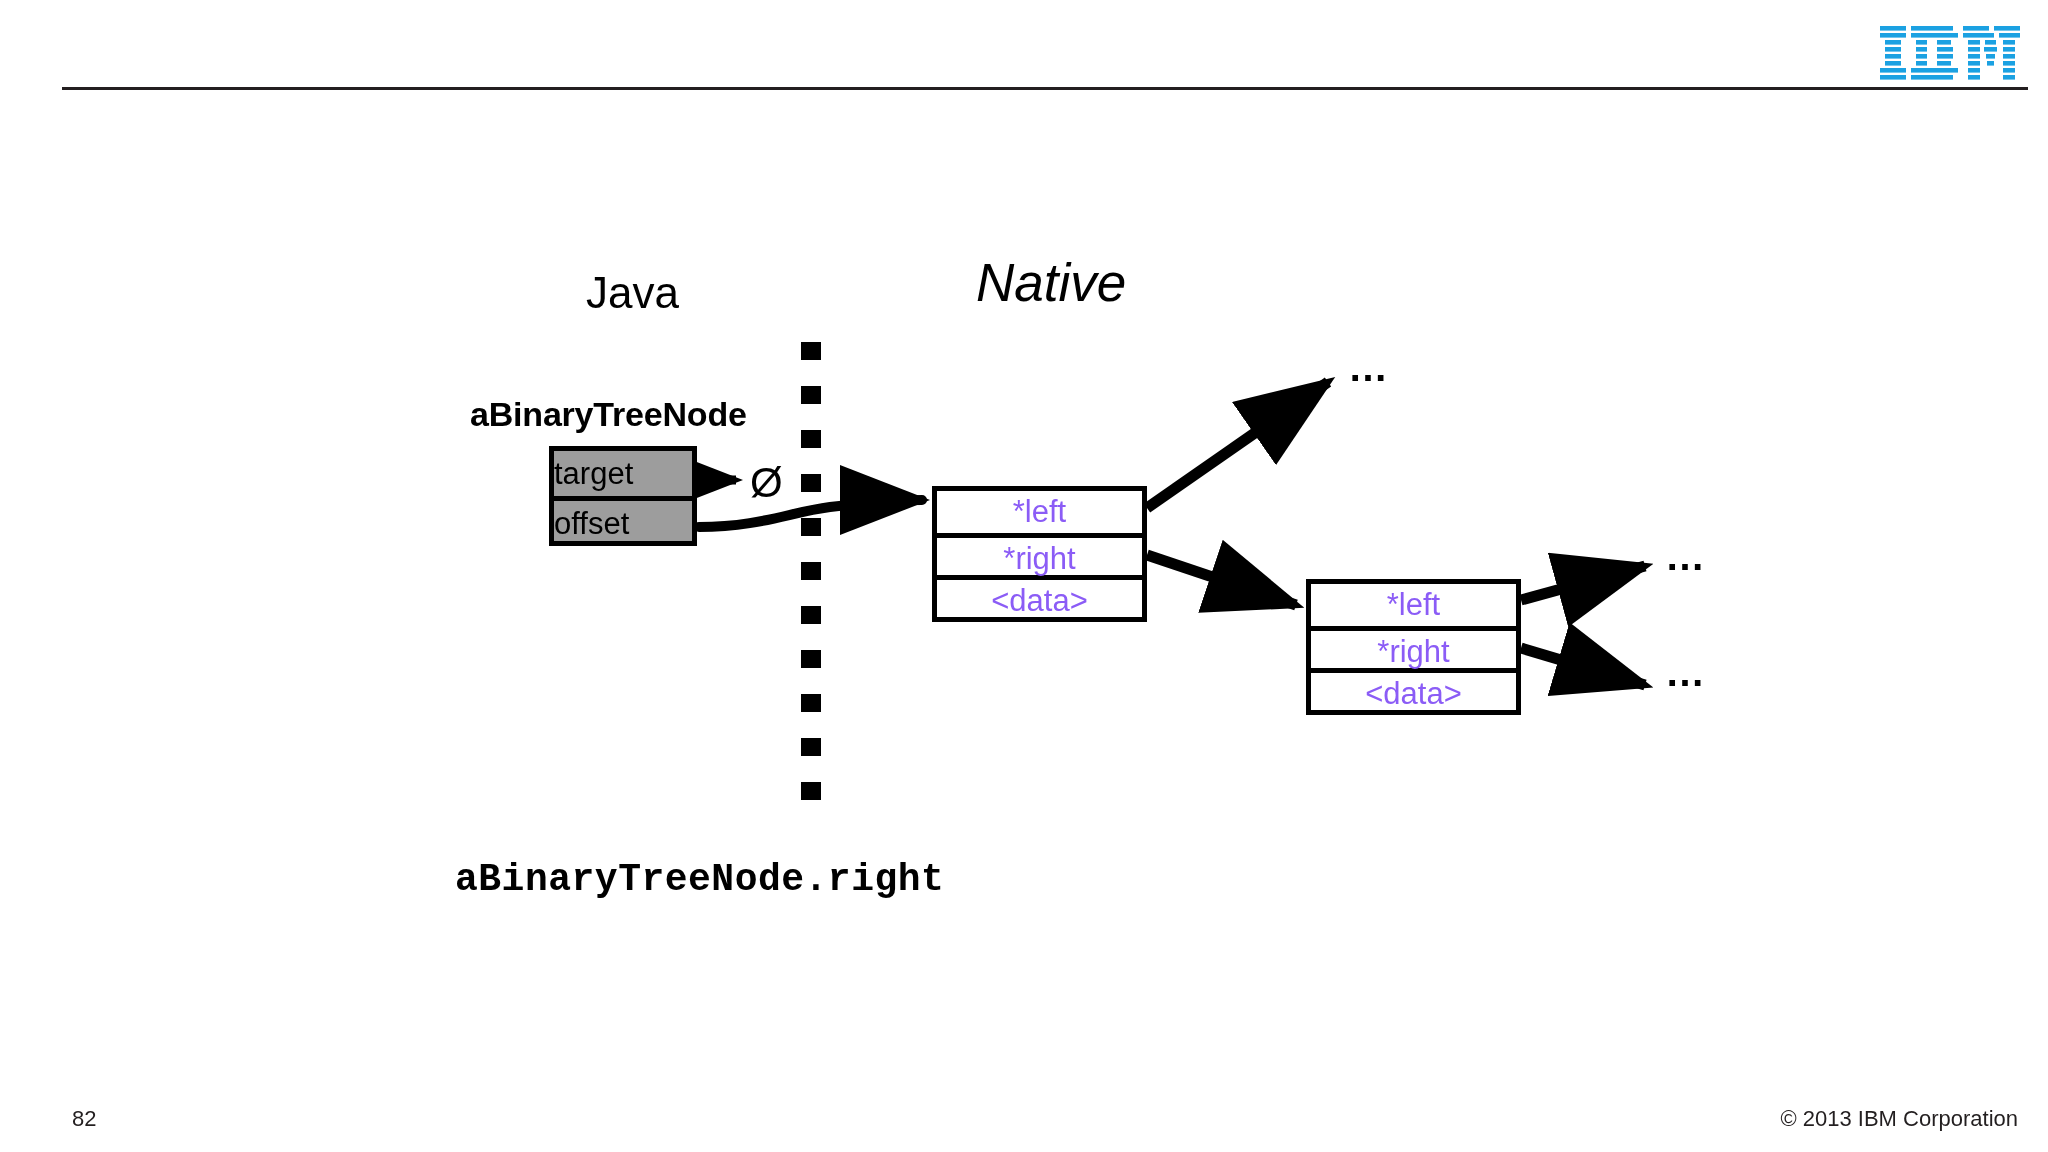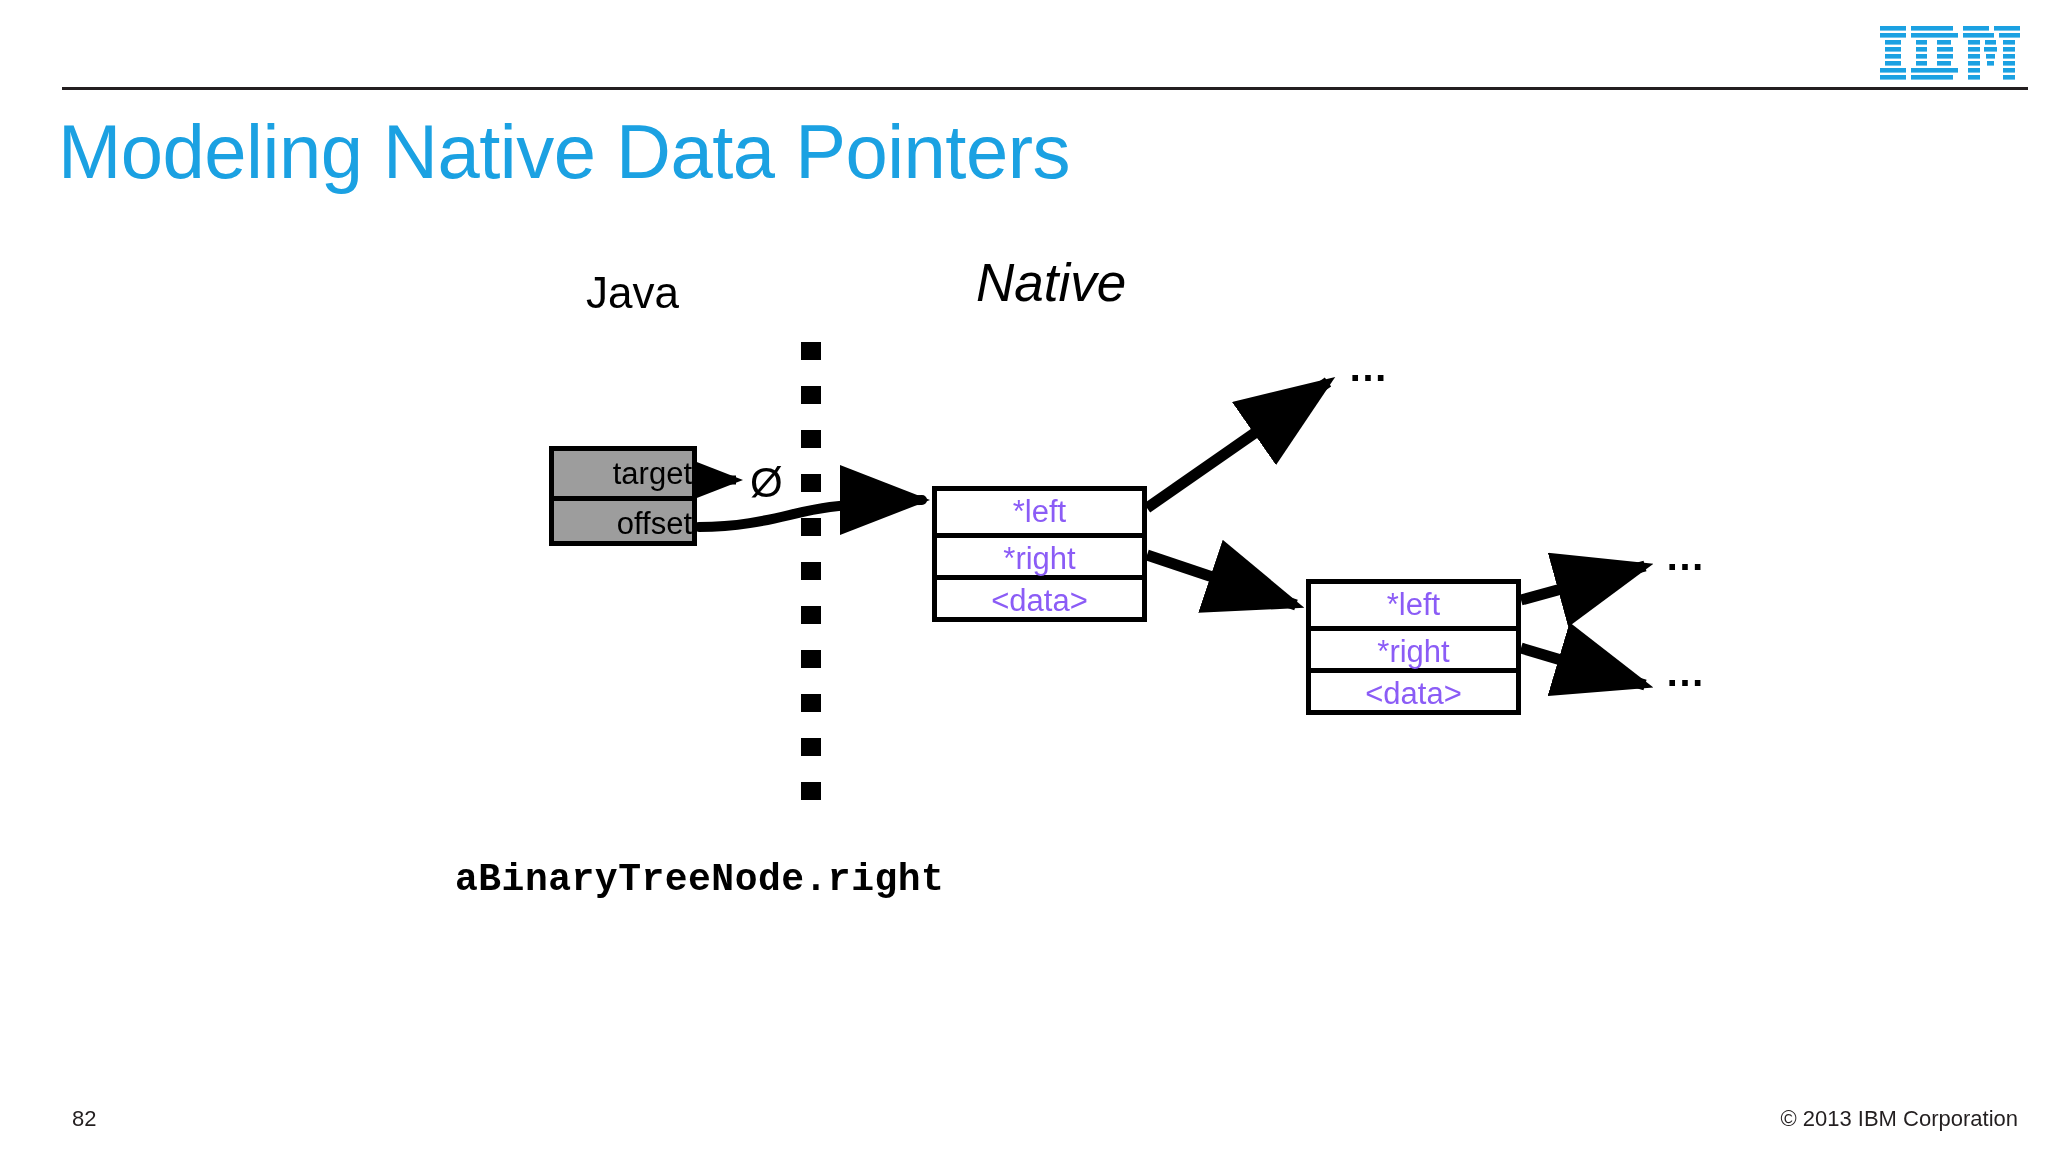--- a/index.html
+++ b/index.html
@@ -126,21 +126,21 @@
     left: 549px;
     top: 446px;
     width: 148px;
     border: 5px solid #000;
     background: #9d9d9d;
     box-sizing: border-box;
   }
   .java-field {
     height: 45px;
     line-height: 45px;
-    text-align: right;
+    text-align: left;
     font-size: 31px;
     color: #000;
     background: #9d9d9d;
     box-sizing: border-box;
   }
   .java-field + .java-field { border-top: 5px solid #000; }
 
   
   .native-struct {
     position: absolute;
@@ -211,21 +211,20 @@
         <rect x="107" y="35" width="7" height="4.6"></rect>
         <rect x="123" y="35" width="12" height="4.6"></rect>
         <rect x="88" y="42" width="12" height="4.6"></rect>
         <rect x="123" y="42" width="12" height="4.6"></rect>
         <rect x="88" y="49" width="12" height="4.6"></rect>
         <rect x="123" y="49" width="12" height="4.6"></rect>
       </g>
     </svg>
   </div>
 
-  <div class="slide-title">Modeling Native Data Pointers</div>
 
   <div class="diagram">
     <svg viewBox="0 0 2048 1152" xmlns="http://www.w3.org/2000/svg">
       <defs>
         <marker id="arrowhead" markerWidth="9" markerHeight="7" refX="8.2" refY="3.5" orient="auto" markerUnits="strokeWidth">
           <polygon points="0 0, 9 3.5, 0 7" fill="#000"></polygon>
         </marker>
         <marker id="arrowhead-sm" markerWidth="10" markerHeight="8" refX="9" refY="4" orient="auto" markerUnits="strokeWidth">
           <polygon points="0 0, 10 4, 0 8" fill="#000"></polygon>
         </marker>
@@ -245,20 +244,21 @@
 
       <line x1="1521" y1="600" x2="1645" y2="566" stroke="#000" stroke-width="11" marker-end="url(#arrowhead)"></line>
 
       <line x1="1521" y1="648" x2="1645" y2="685" stroke="#000" stroke-width="11" marker-end="url(#arrowhead)"></line>
     </svg>
   </div>
 
   <div class="dgm-label lane-java">Java</div>
   <div class="dgm-label lane-native">Native</div>
 
+  <div class="dgm-label var-name">aBinaryTreeNode</div>
 
   <div class="java-struct">
     <div class="java-field">target</div>
     <div class="java-field">offset</div>
   </div>
 
   <div class="dgm-label null-glyph">Ø</div>
 
   <div class="native-struct n1">
     <div class="native-field">*left</div>

